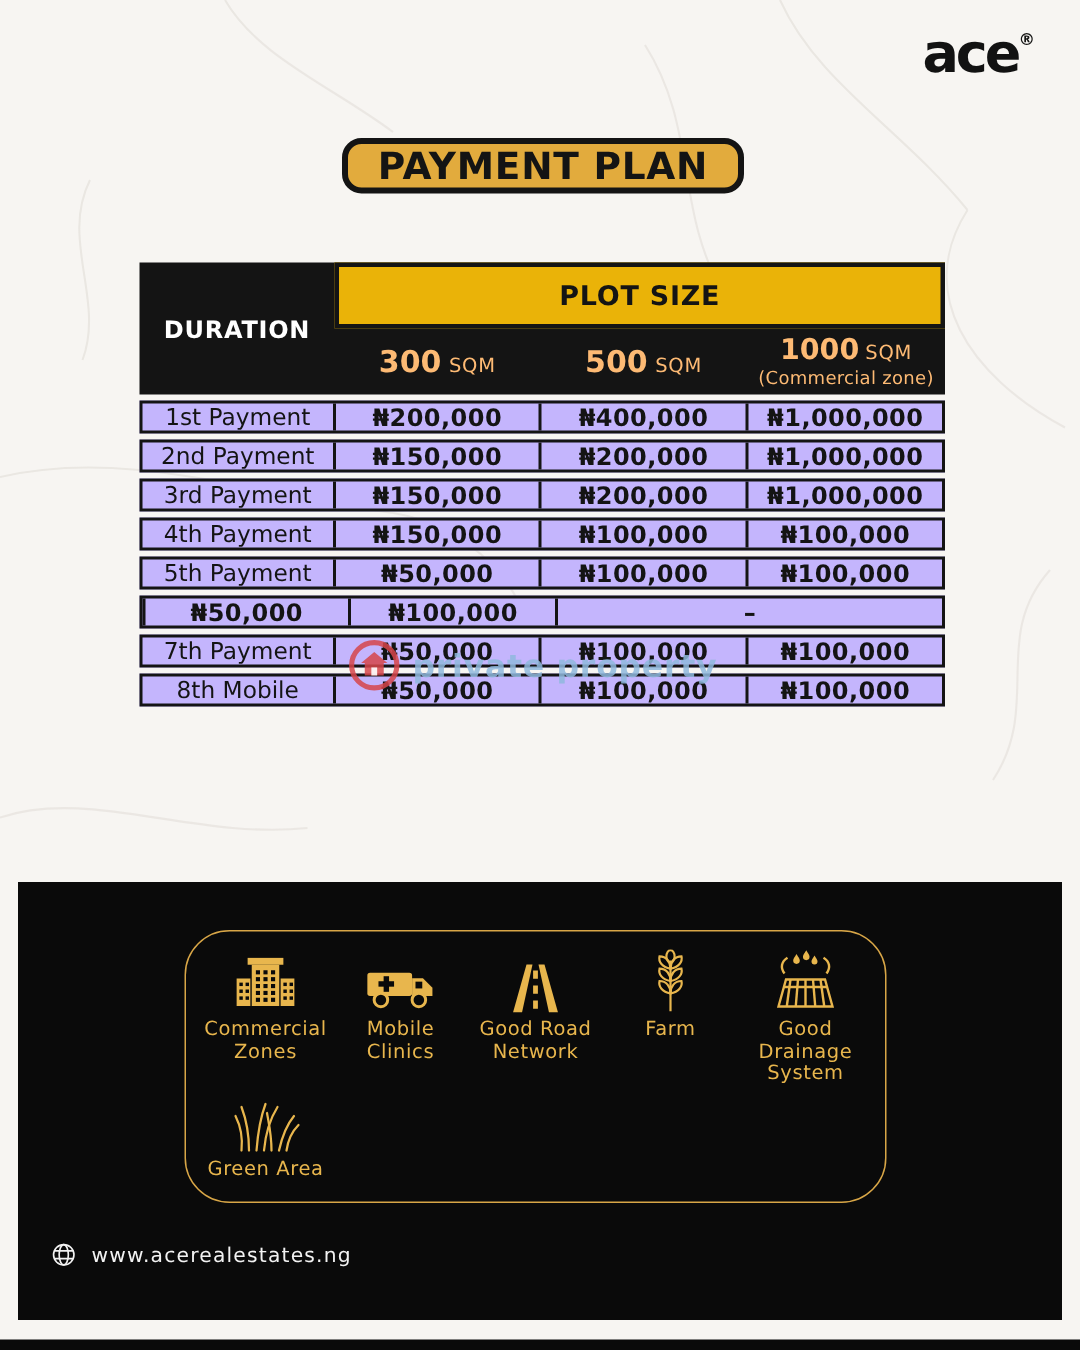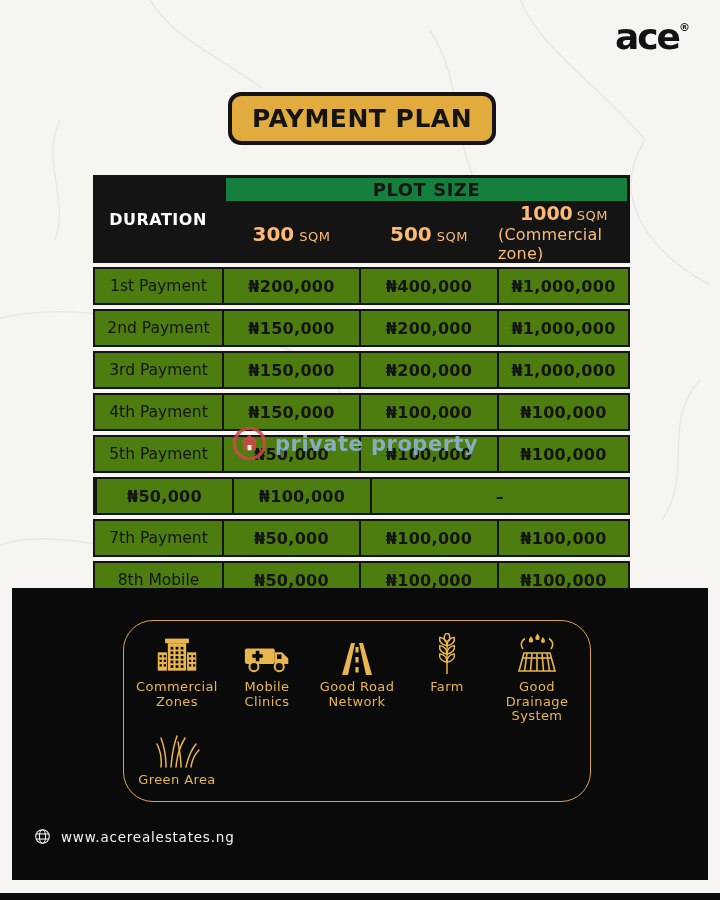--- a/index.html
+++ b/index.html
@@ -6,45 +6,45 @@
   body{font-family:"DejaVu Sans","Liberation Sans",sans-serif;}
   .canvas{position:relative;width:720px;height:900px;background:#f7f5f2;overflow:hidden;}
   .cracks{position:absolute;left:0;top:0;z-index:0;}
   .layer{position:relative;z-index:1;}
 
   
   .logo{position:absolute;top:16px;right:30px;font-weight:800;font-size:36px;letter-spacing:-2px;color:#121212;}
   .logo sup{font-size:11px;letter-spacing:0;vertical-align:18px;}
 
   
-  .badge{position:absolute;left:228px;top:92px;width:268px;height:53px;background:#e2ab3d;
+  .badge{position:absolute;left:228px;top:92px;width:268px;height:37px;background:#e2ab3d;
     border:4px solid #141414;border-radius:13px;box-sizing:border-box;
     display:flex;align-items:center;justify-content:center;
     font-weight:bold;font-size:25px;letter-spacing:.5px;color:#141414;}
 
   
   .ptable{position:absolute;left:93px;top:175px;width:537px;}
   .thead{display:flex;background:#141414;height:88px;}
   .th-duration{width:130px;display:flex;align-items:center;justify-content:center;
     color:#fff;font-weight:bold;font-size:16px;letter-spacing:.5px;}
   .th-right{flex:1;display:flex;flex-direction:column;}
-  .plot-cell{height:44px;background:#15803d;border:3px solid #141414;box-sizing:border-box;
+  .plot-cell{height:44px;background:#eab308;border:3px solid #141414;box-sizing:border-box;
     display:flex;align-items:center;justify-content:center;
     font-weight:bold;font-size:18px;letter-spacing:.5px;color:#141414;}
   .size-row{flex:1;display:flex;color:#fdba74;align-items:center;}
   .size-cell{display:flex;align-items:baseline;justify-content:center;gap:5px;box-sizing:border-box;}
   .size-cell .num{font-weight:bold;font-size:20px;}
   .size-cell .unit{font-size:13px;letter-spacing:.5px;}
   .sc1{width:137px;}.sc2{width:138px;}.sc3{width:132px;flex-direction:column;gap:0;align-items:center;}
   .sc3 .topline{display:flex;align-items:baseline;gap:4px;line-height:1;}
   .sc3 .num{font-size:19px;}
-  .sc3 .note{font-size:16px;letter-spacing:.2px;margin-top:2px;}
+  .sc3 .note{font-size:12px;letter-spacing:.2px;margin-top:2px;}
   .tbody{margin-top:4px;}
-  .trow{display:flex;height:38px;border:2.5px solid #141414;box-sizing:border-box;
-    background:#4d7c0f;margin-bottom:4px;align-items:stretch;justify-content:space-between;}
+  .trow{display:flex;height:22px;border:2.5px solid #141414;box-sizing:border-box;
+    background:#c4b5fd;margin-bottom:4px;align-items:stretch;justify-content:space-between;}
   .cell{display:flex;align-items:center;justify-content:center;box-sizing:border-box;color:#141414;}
   .c0{width:127px;font-size:15.5px;}
   .c1{width:137px;}.c2{width:138px;}.c3{flex:1;}
   .amt{font-weight:bold;font-size:16px;letter-spacing:.3px;border-left:2.5px solid #141414;}
 
   
   .watermark{position:absolute;left:231px;top:425px;display:flex;align-items:center;gap:7px;z-index:3;}
   .wm-text{font-size:21px;font-weight:600;letter-spacing:.5px;color:rgba(143,184,221,.85);}
 
   

